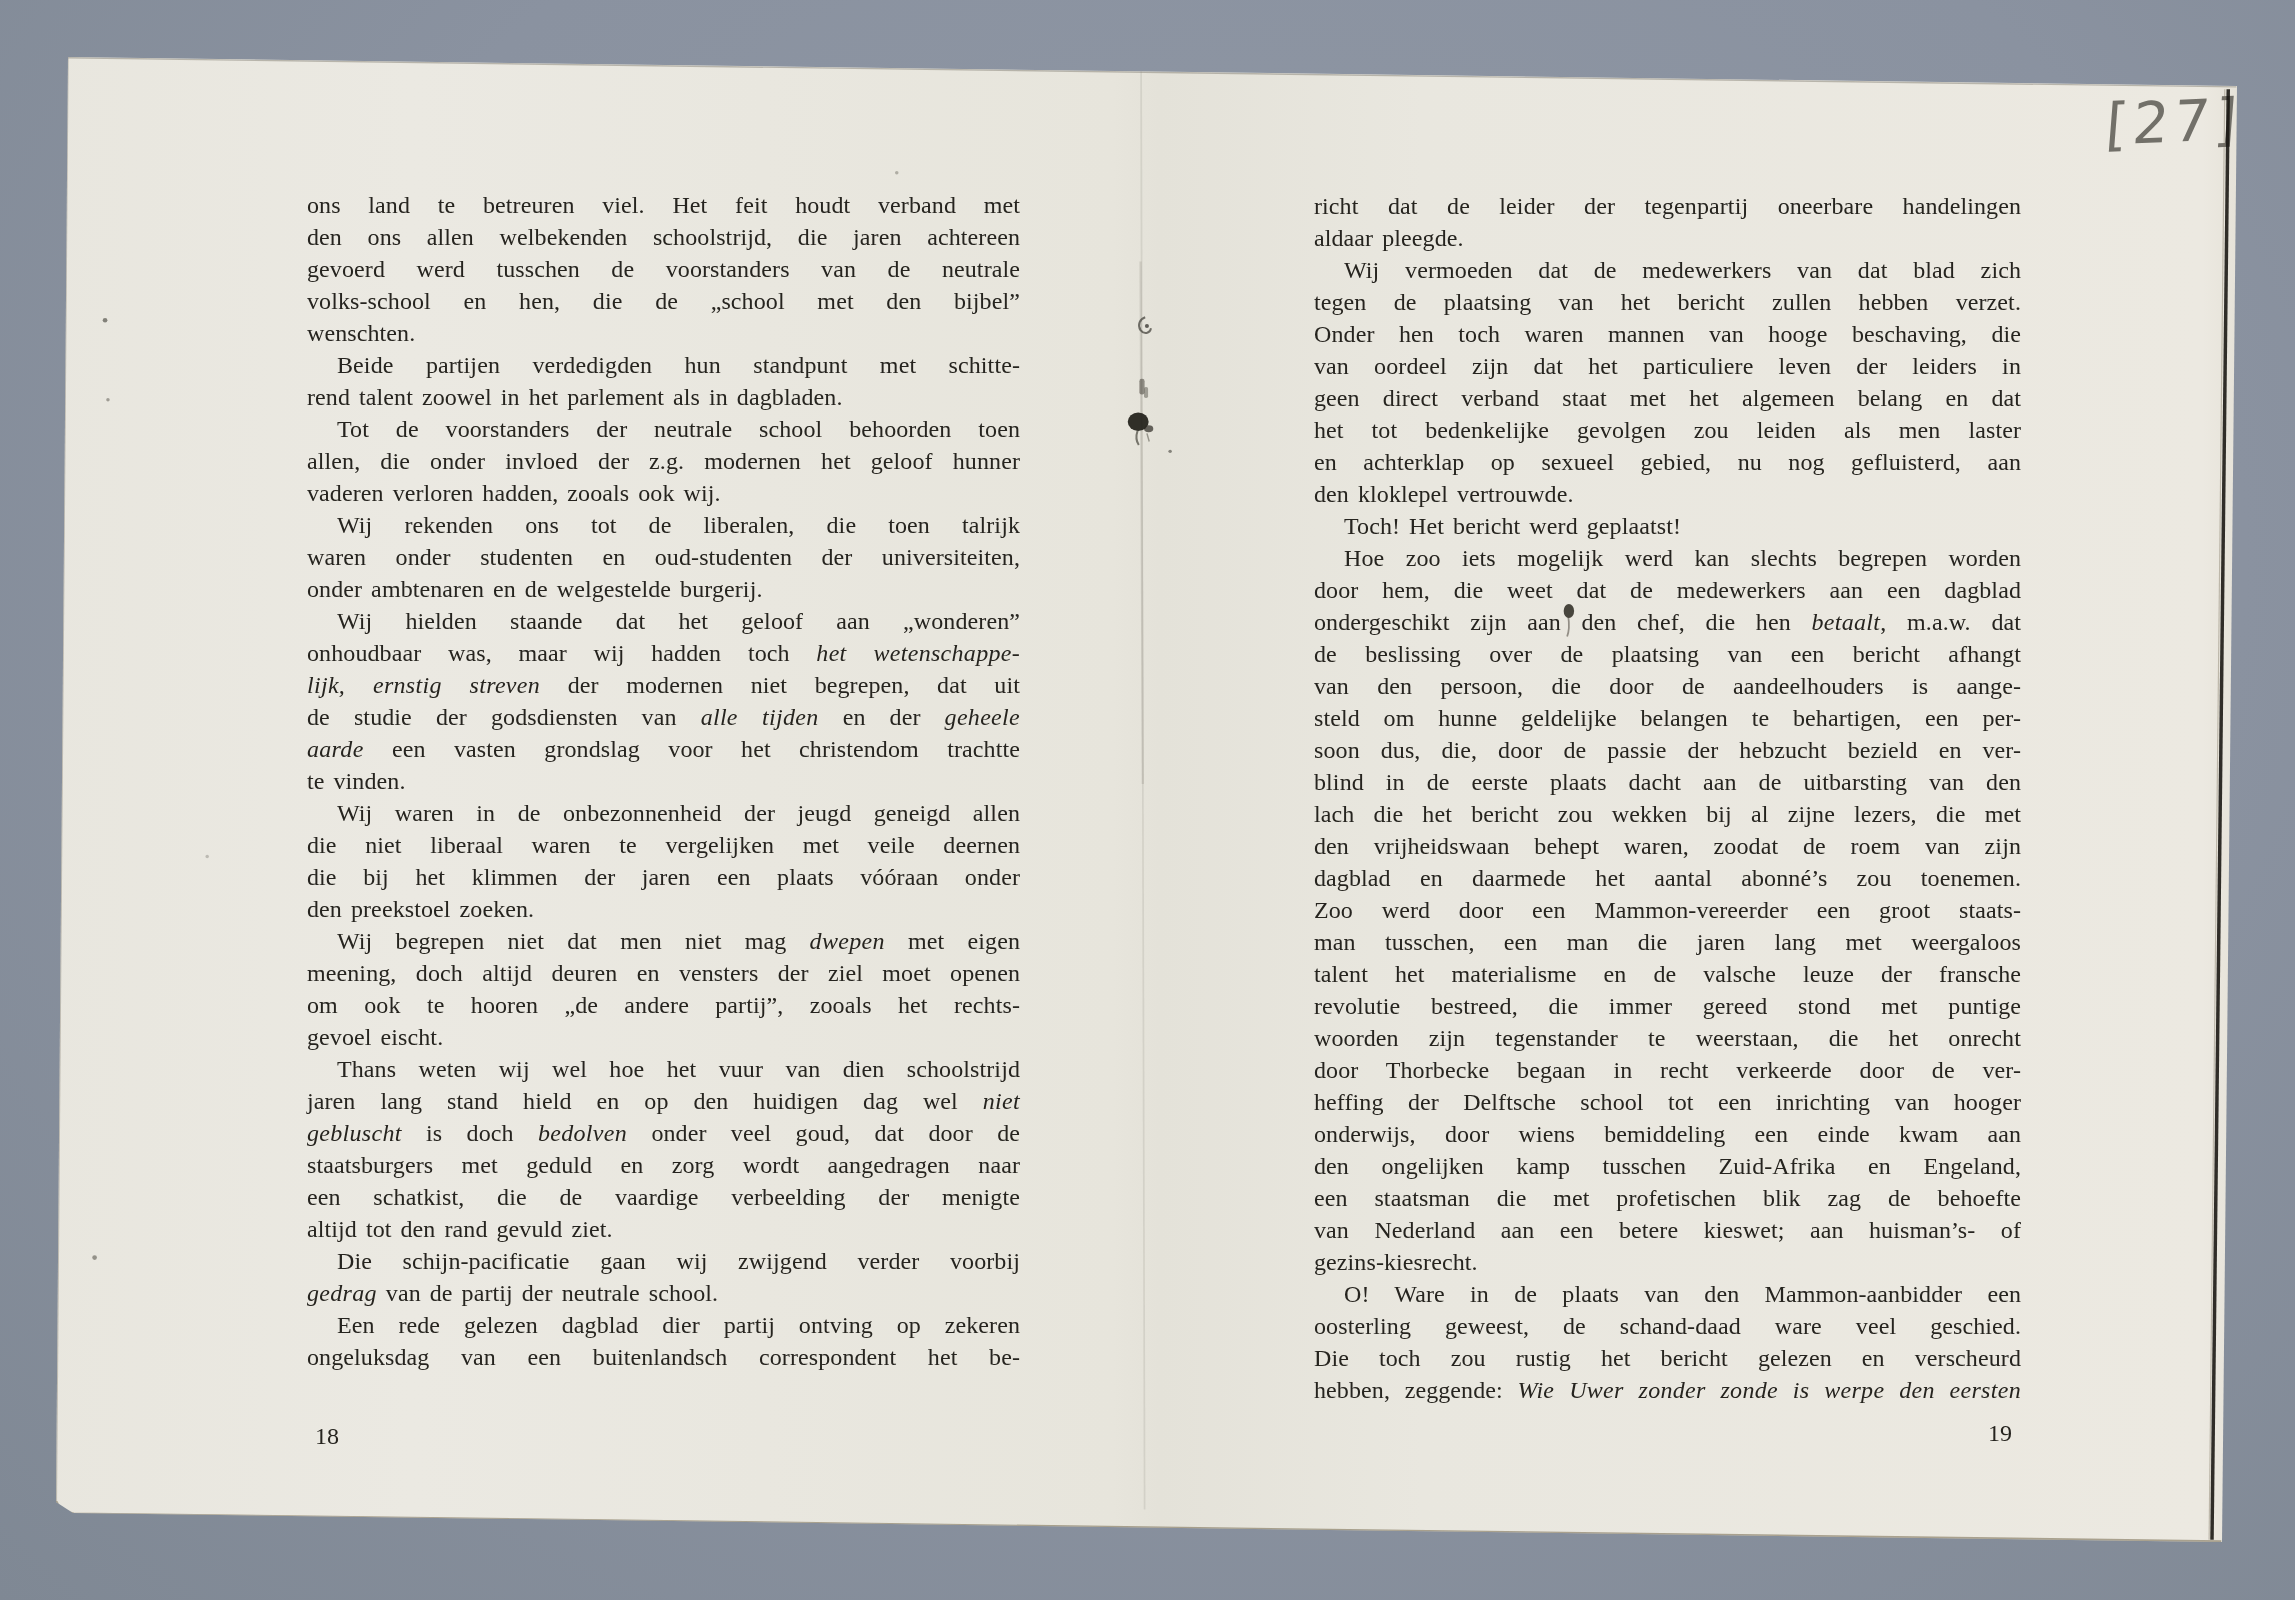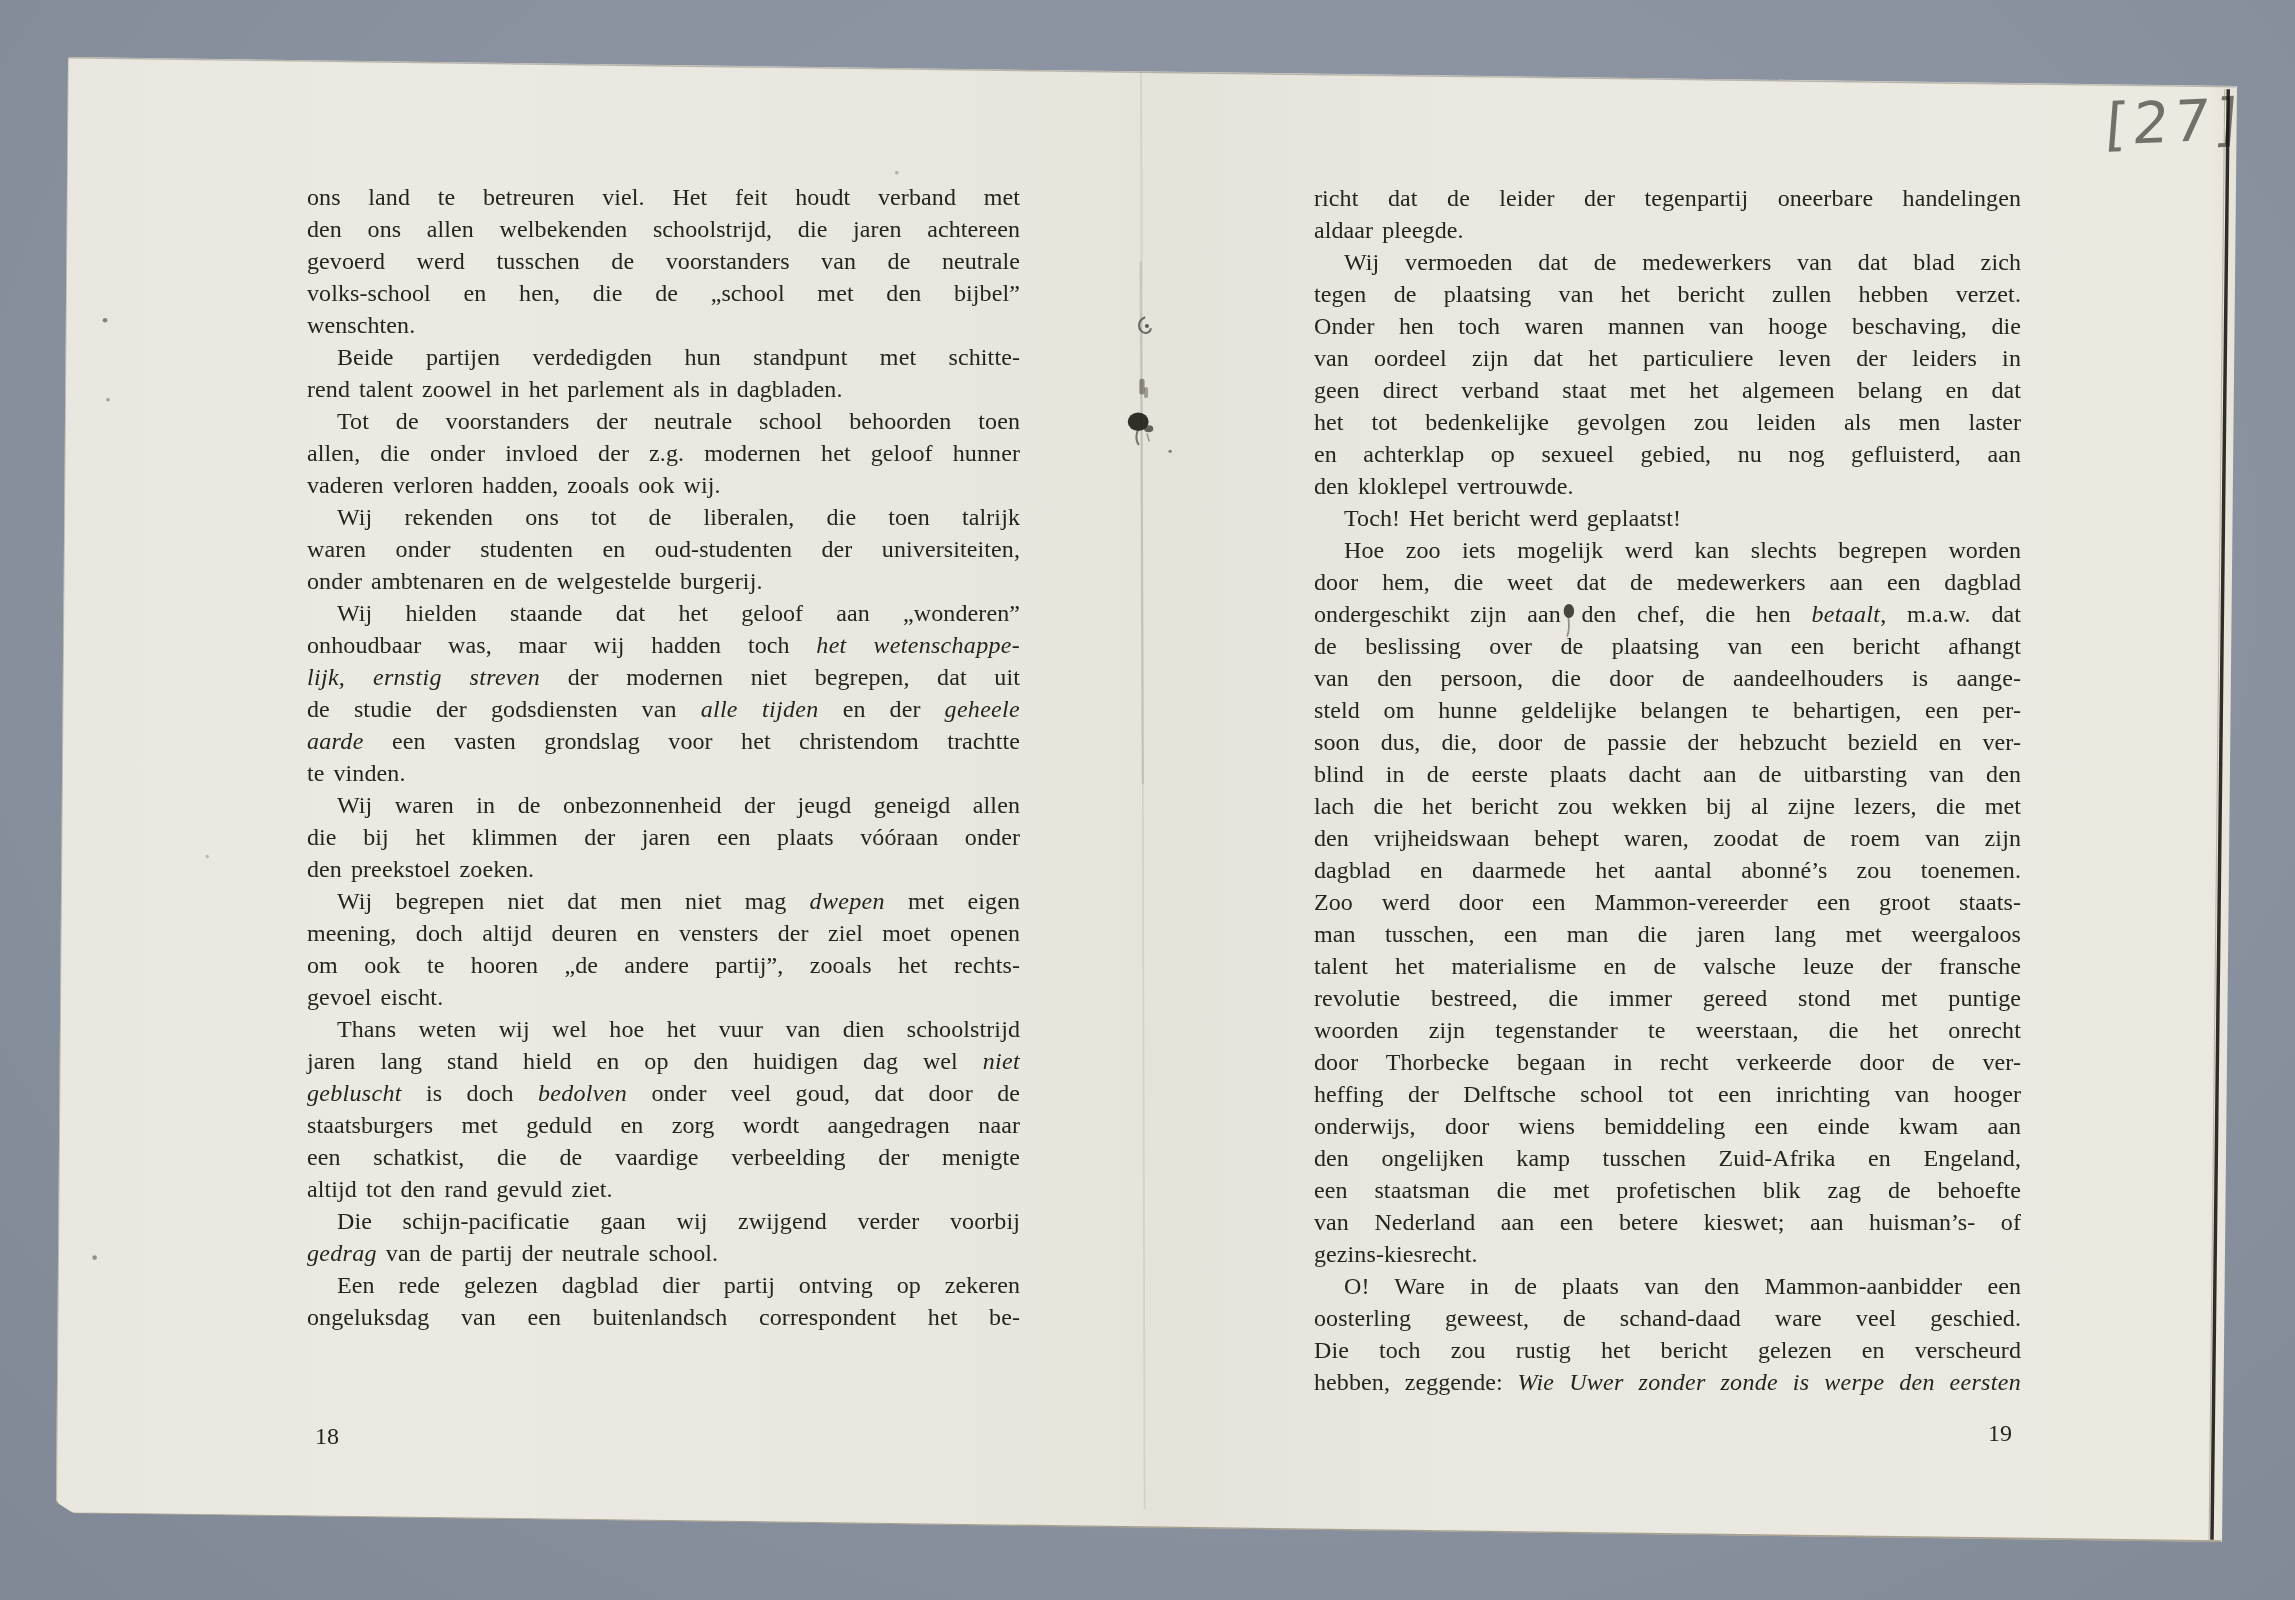--- a/index.html
+++ b/index.html
@@ -9,21 +9,21 @@
     background: radial-gradient(ellipse at 55% 35%, #8f97a4 0%, #8a92a0 55%, #7f8894 100%);
     font-family: "Liberation Serif", "DejaVu Serif", serif;
   }
   #paper {
     position:absolute; left:0; top:0; width:2295px; height:1601px;
     clip-path: polygon(68px 57px, 2237px 86px, 2222px 1542px, 73px 1513px, 56px 1502px);
     background: linear-gradient(90deg, #e8e6de 0%, #ebe9e2 18%, #e7e5dc 48.5%, #e4e2d9 50.5%, #e9e7df 62%, #ece9e1 96%, #ddd9cd 99.6%);
   }
   .page-text {
     position:absolute; color:#26241f;
-    font-size:24px; line-height:32px; letter-spacing:0.1px; word-spacing:0.12em;
+    font-size:24px; line-height:32px; letter-spacing:0.1px; word-spacing:0.12em;margin-top:8px;
   }
   #left-text  { left:307px;  top:181px; width:713px; }
   #right-text { left:1314px; top:182px; width:707px; }
   .text-line { height:32px; white-space:normal; }
   .text-line.just { text-align:justify; text-align-last:justify; text-justify:inter-word; }
   .text-line.indent { text-indent:30px; }
   .text-line i { font-style:italic; letter-spacing:0.3px; }
   .page-number {
     position:absolute; color:#26241f; font-size:24px; line-height:24px;
   }
@@ -56,20 +56,21 @@
       <div class="text-line indent just">Wij rekenden ons tot de liberalen, die toen talrijk</div>
       <div class="text-line just">waren onder studenten en oud-studenten der universiteiten,</div>
       <div class="text-line">onder ambtenaren en de welgestelde burgerij.</div>
       <div class="text-line indent just">Wij hielden staande dat het geloof aan „wonderen”</div>
       <div class="text-line just">onhoudbaar was, maar wij hadden toch <i>het wetenschappe-</i></div>
       <div class="text-line just"><i>lijk, ernstig streven</i> der modernen niet begrepen, dat uit</div>
       <div class="text-line just">de studie der godsdiensten van <i>alle tijden</i> en der <i>geheele</i></div>
       <div class="text-line just"><i>aarde</i> een vasten grondslag voor het christendom trachtte</div>
       <div class="text-line">te vinden.</div>
       <div class="text-line indent just">Wij waren in de onbezonnenheid der jeugd geneigd allen</div>
+      <div class="text-line just">die niet liberaal waren te vergelijken met veile deernen</div>
       <div class="text-line just">die bij het klimmen der jaren een plaats vóóraan onder</div>
       <div class="text-line">den preekstoel zoeken.</div>
       <div class="text-line indent just">Wij begrepen niet dat men niet mag <i>dwepen</i> met eigen</div>
       <div class="text-line just">meening, doch altijd deuren en vensters der ziel moet openen</div>
       <div class="text-line just">om ook te hooren „de andere partij”, zooals het rechts-</div>
       <div class="text-line">gevoel eischt.</div>
       <div class="text-line indent just">Thans weten wij wel hoe het vuur van dien schoolstrijd</div>
       <div class="text-line just">jaren lang stand hield en op den huidigen dag wel <i>niet</i></div>
       <div class="text-line just"><i>gebluscht</i> is doch <i>bedolven</i> onder veel goud, dat door de</div>
       <div class="text-line just">staatsburgers met geduld en zorg wordt aangedragen naar</div>

